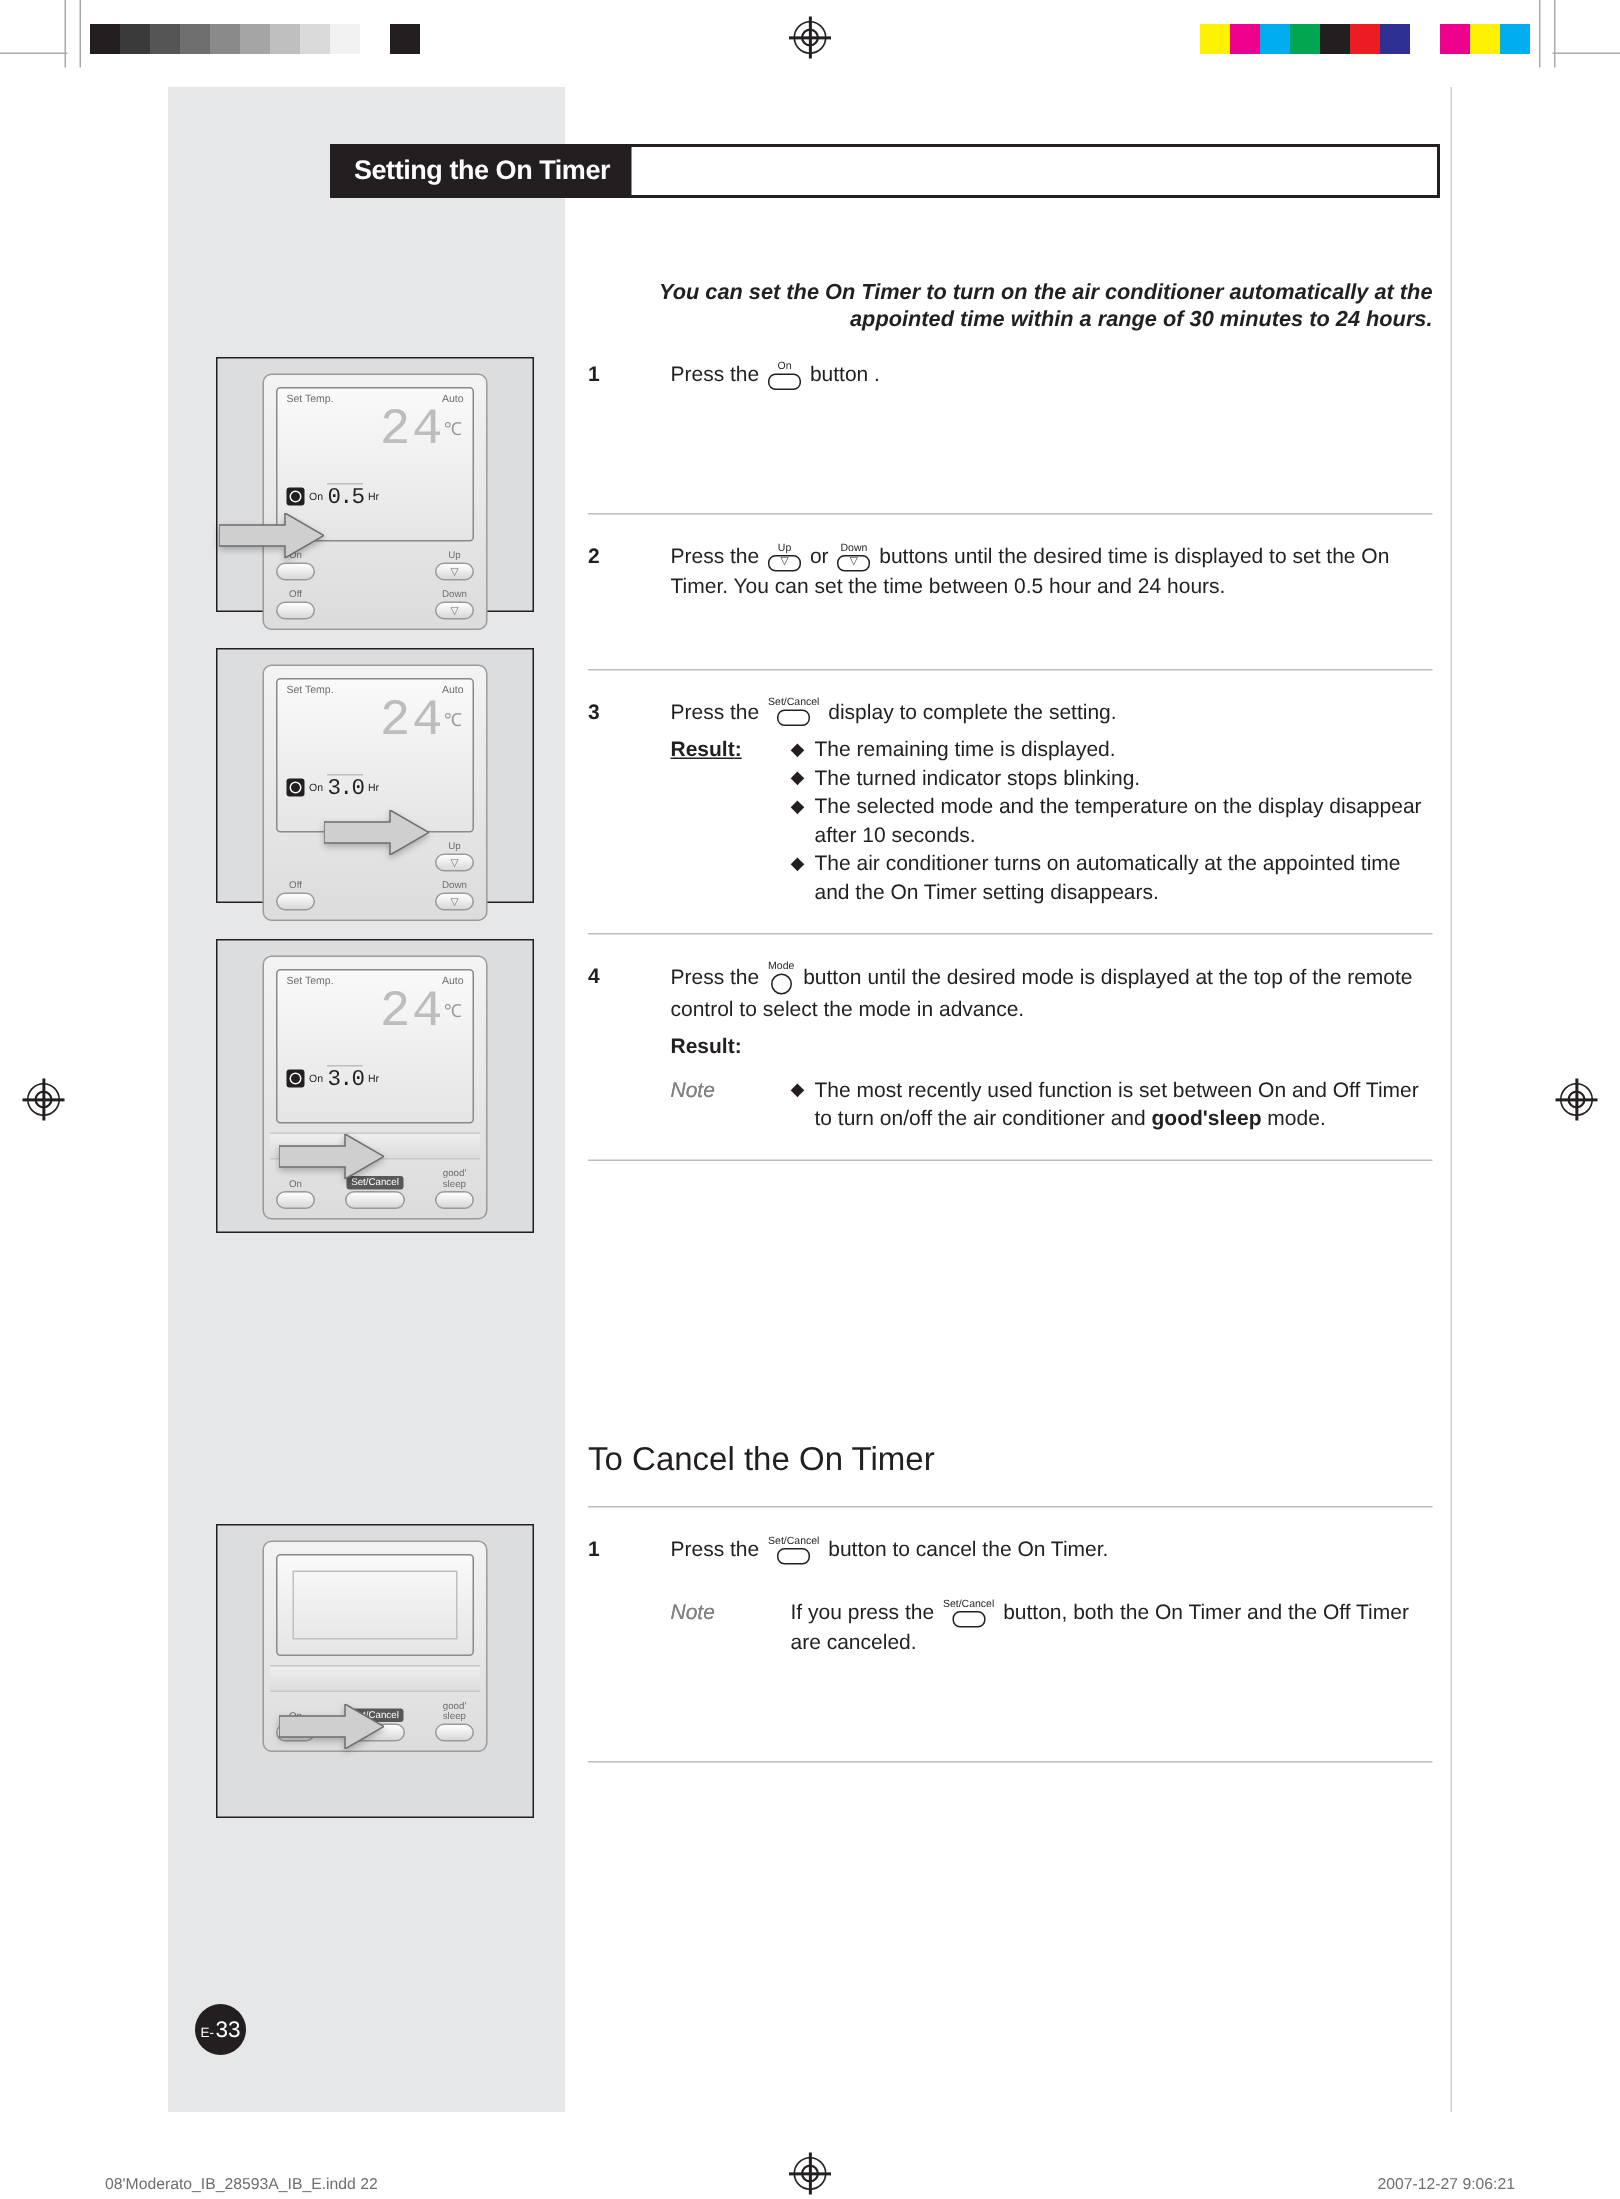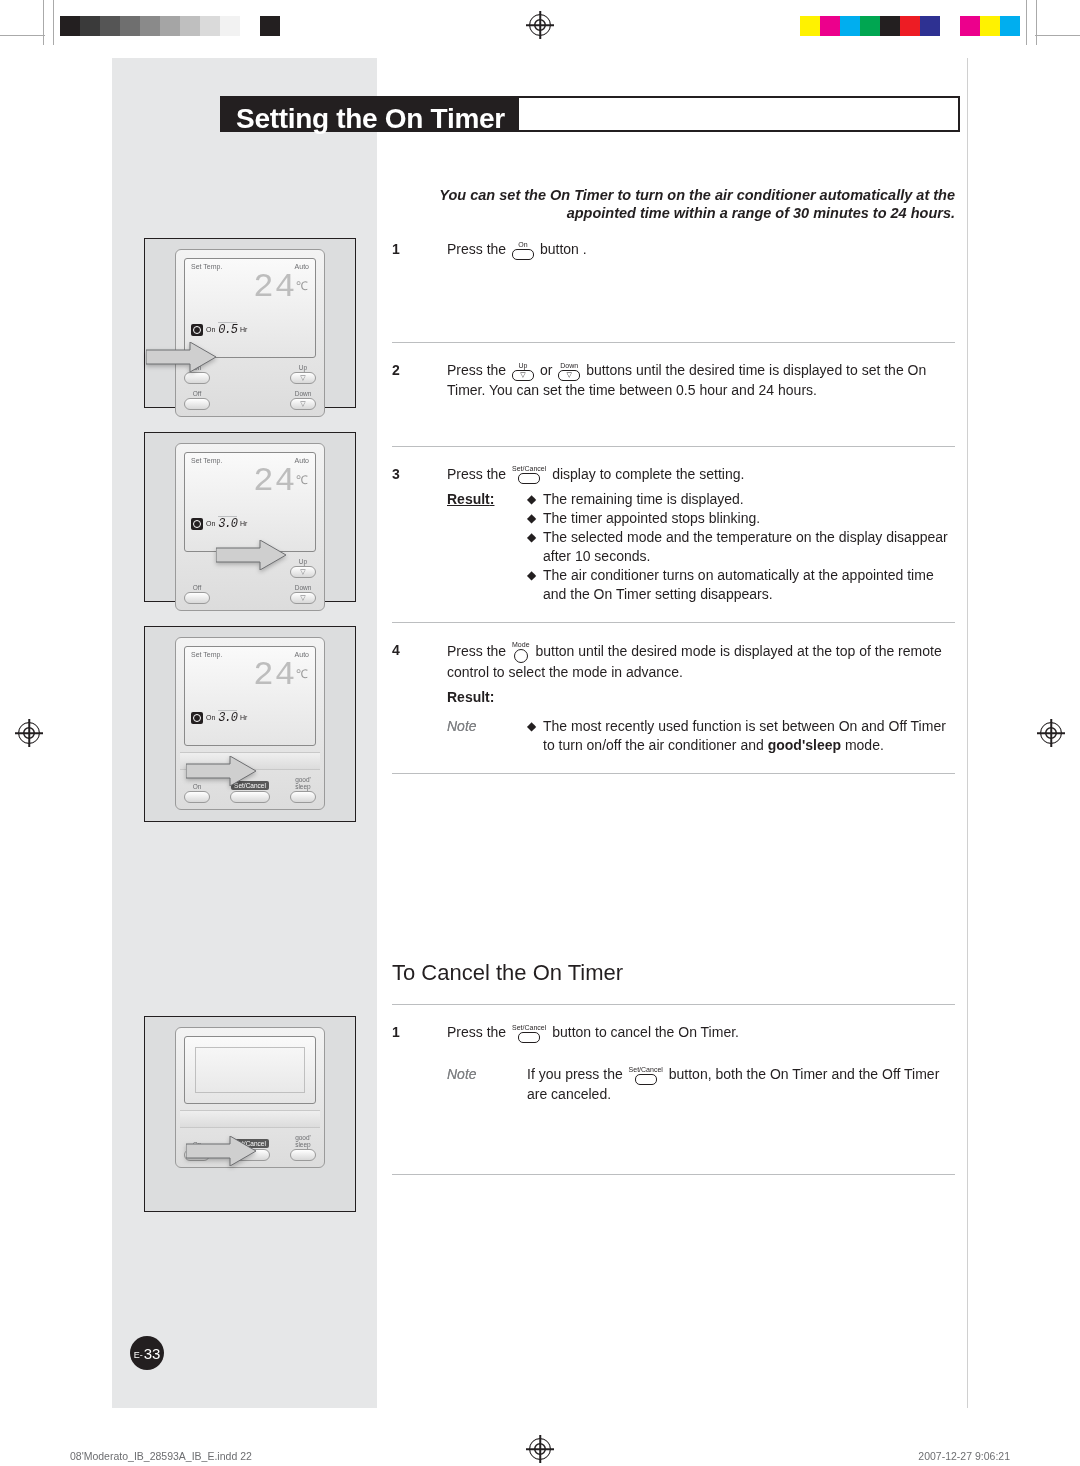--- a/index.html
+++ b/index.html
@@ -39,21 +39,21 @@
     background:linear-gradient(90deg,#e6e7e8 0, #e6e7e8 265px, #fff 265px);
     border-right:1px solid #d0d0d0;
   }
 
   
   .h1-box{
     position:absolute;left:108px;top:38px;width:740px;height:36px;
     border:2px solid #231f20;
   }
   .h1-box .bar{background:#231f20;color:#fff;display:inline-block;
-    height:100%;padding:5px 14px;font-weight:700;font-size:28px;letter-spacing:-.3px;}
+    height:100%;padding:5px 14px;font-weight:700;font-size:18px;letter-spacing:-.3px;}
 
   
   .fig{
     position:absolute;left:32px;width:212px;
     border:1px solid #231f20;background:#dcddde;
     padding:10px 10px 8px 10px;
   }
   .fig .remote{
     width:150px;margin:0 auto;
     background:linear-gradient(180deg,#f3f3f3,#dcdcdc);
@@ -65,21 +65,21 @@
     border:1px solid #8a8a8a;background:linear-gradient(180deg,#fafafa,#e5e5e5);
     border-radius:3px;padding:4px 6px 2px 6px;position:relative;min-height:60px;
   }
   .lcd .toprow{display:flex;justify-content:space-between;font-size:7px;color:#6d6e71;}
   .lcd .big{font-family:"DS-Digital","Courier New",monospace;color:#bdbdbd;font-size:34px;
     text-align:right;letter-spacing:1px;line-height:30px;margin-top:2px;position:relative;}
   .lcd .big .c{font-size:12px;color:#9a9a9a;vertical-align:top;}
   .lcd .timer{display:flex;align-items:center;gap:3px;margin-top:2px;}
   .clk{width:12px;height:12px;background:#231f20;border-radius:2px;position:relative;}
   .clk::after{content:"";position:absolute;inset:2px;border-radius:50%;border:1.5px solid #fff;}
-  .lcd .hr{font-family:"Courier New",monospace;font-style:italic;letter-spacing:-1px;font-size:12px;}
+  .lcd .hr{font-family:"Courier New",monospace;letter-spacing:-1px;font-size:15px;}
   .lcd .hrsub{font-size:7px;}
   .btnrow{display:flex;justify-content:space-between;margin-top:6px;}
   .btncol{display:flex;flex-direction:column;align-items:center;gap:1px;}
   .btncol .lab{font-size:6.5px;color:#6d6e71;}
   .pill{width:26px;height:12px;border-radius:6px;border:1px solid #9a9a9a;
     background:linear-gradient(180deg,#fff,#d8d8d8);display:flex;align-items:center;justify-content:center;}
   .pill .tri{font-size:7px;color:#6d6e71;}
   .arrow3d{
     position:absolute;width:70px;height:30px;left:-30px;
     filter:drop-shadow(0 2px 2px rgba(0,0,0,.25));
@@ -370,21 +370,21 @@
         <span>Press the </span>
         <span class="ibtn">
             <span class="t">Set/Cancel</span>
             <span class="p"></span>
           </span>
         <span> display to complete the setting.</span>
         <div class="result-row">
           <span class="result-lbl"><span>Result</span>:</span>
           <ul class="diamond-list">
             <li>The remaining time is displayed.</li>
-            <li>The timer appointed stops blinking.</li>
+            <li>The turned indicator stops blinking.</li>
             <li> The selected mode and the temperature on the display disappear after 10 seconds.</li>
             <li>The air conditioner turns on automatically at the appointed time and the On Timer setting disappears.</li>
           </ul>
         </div>
       </div>
     </div>
 
     <hr class="hr">
 
     <div class="step">

